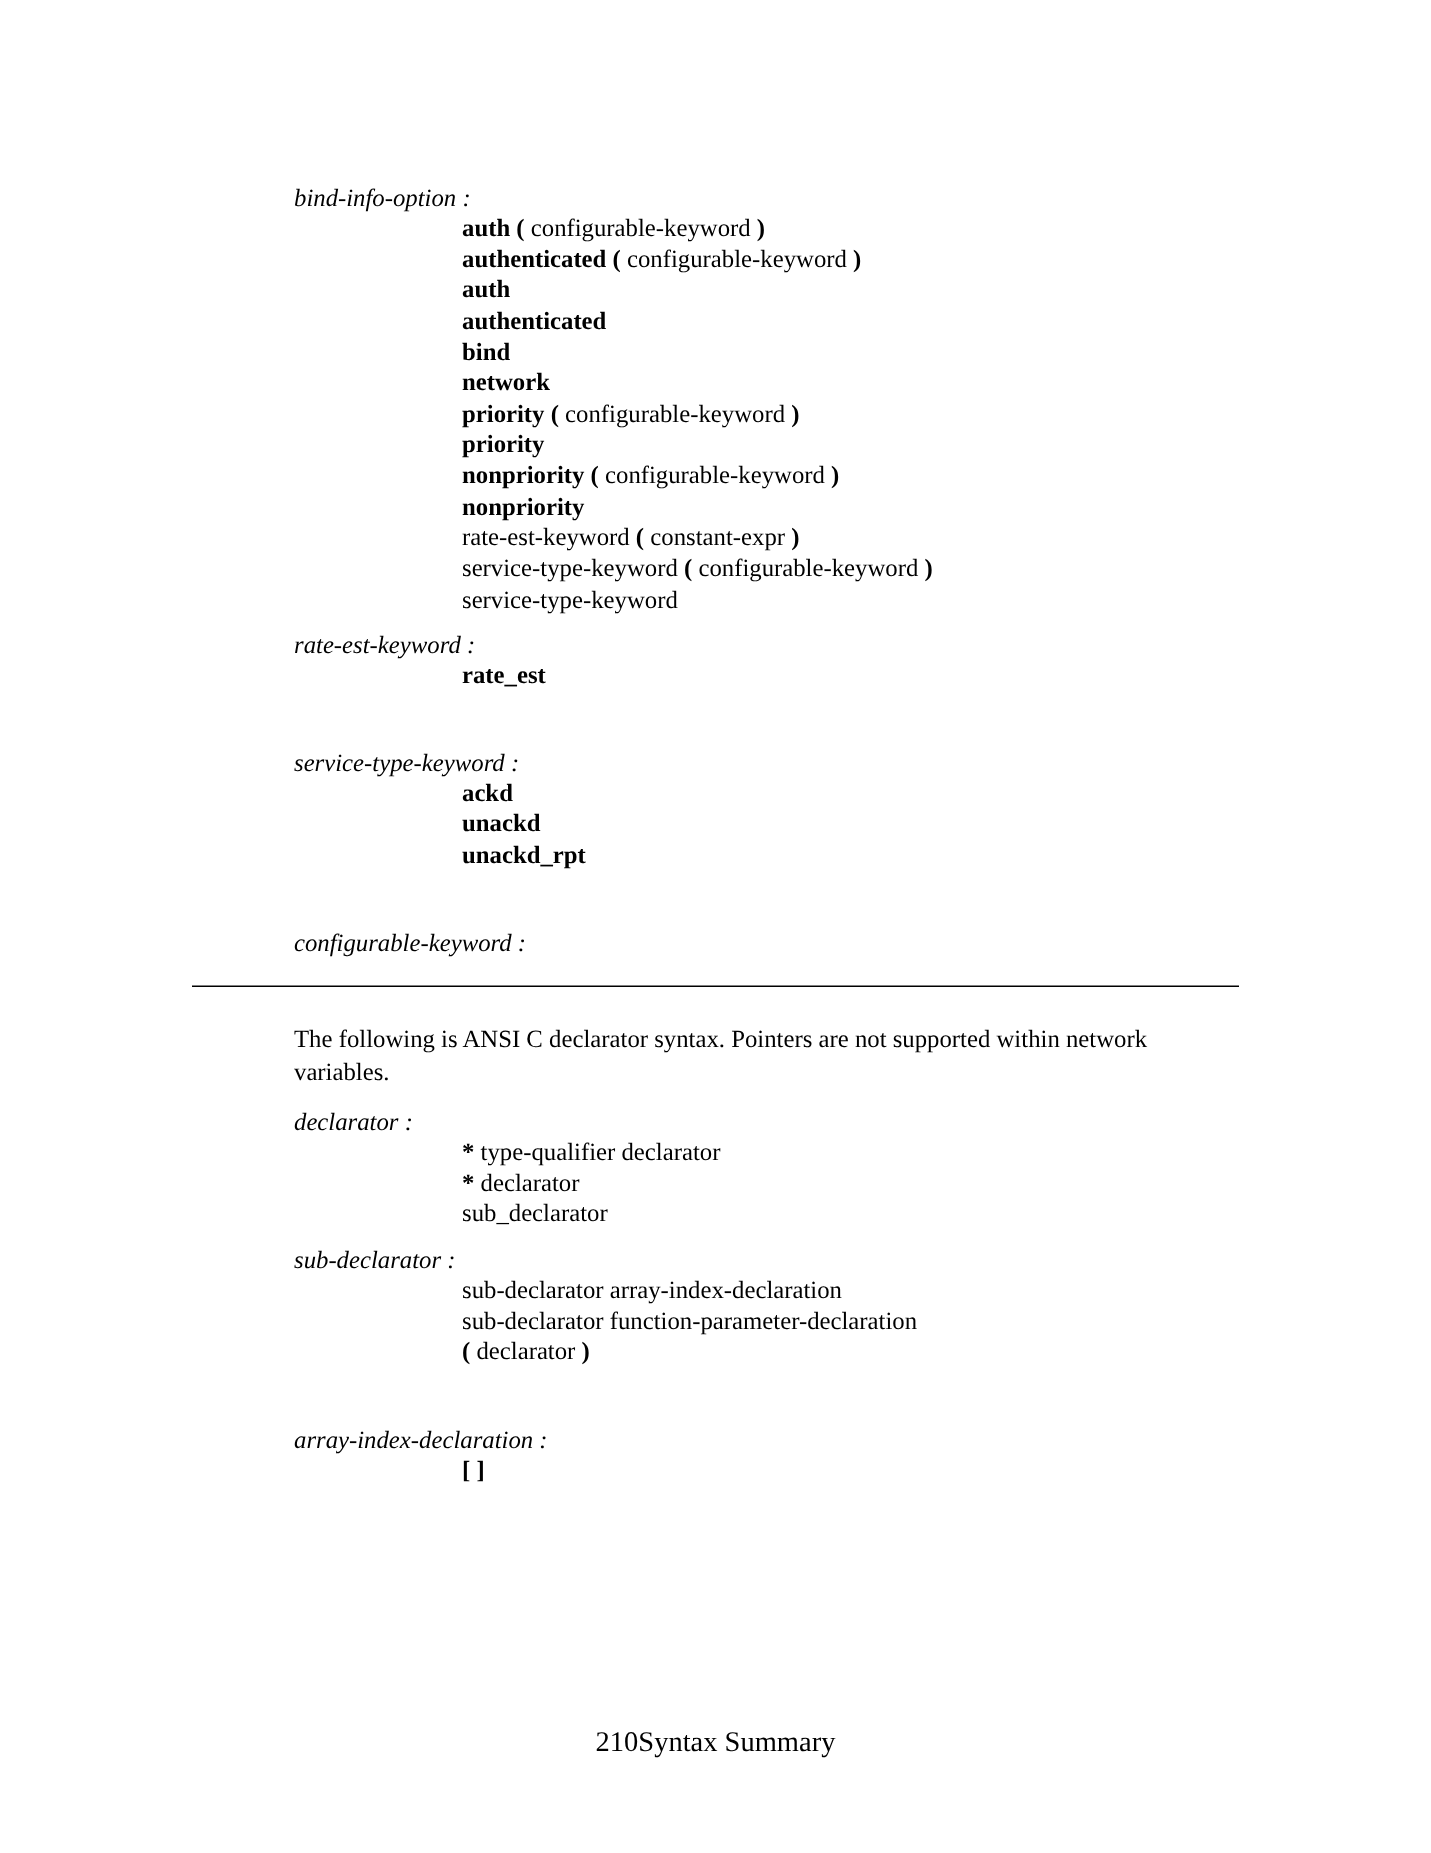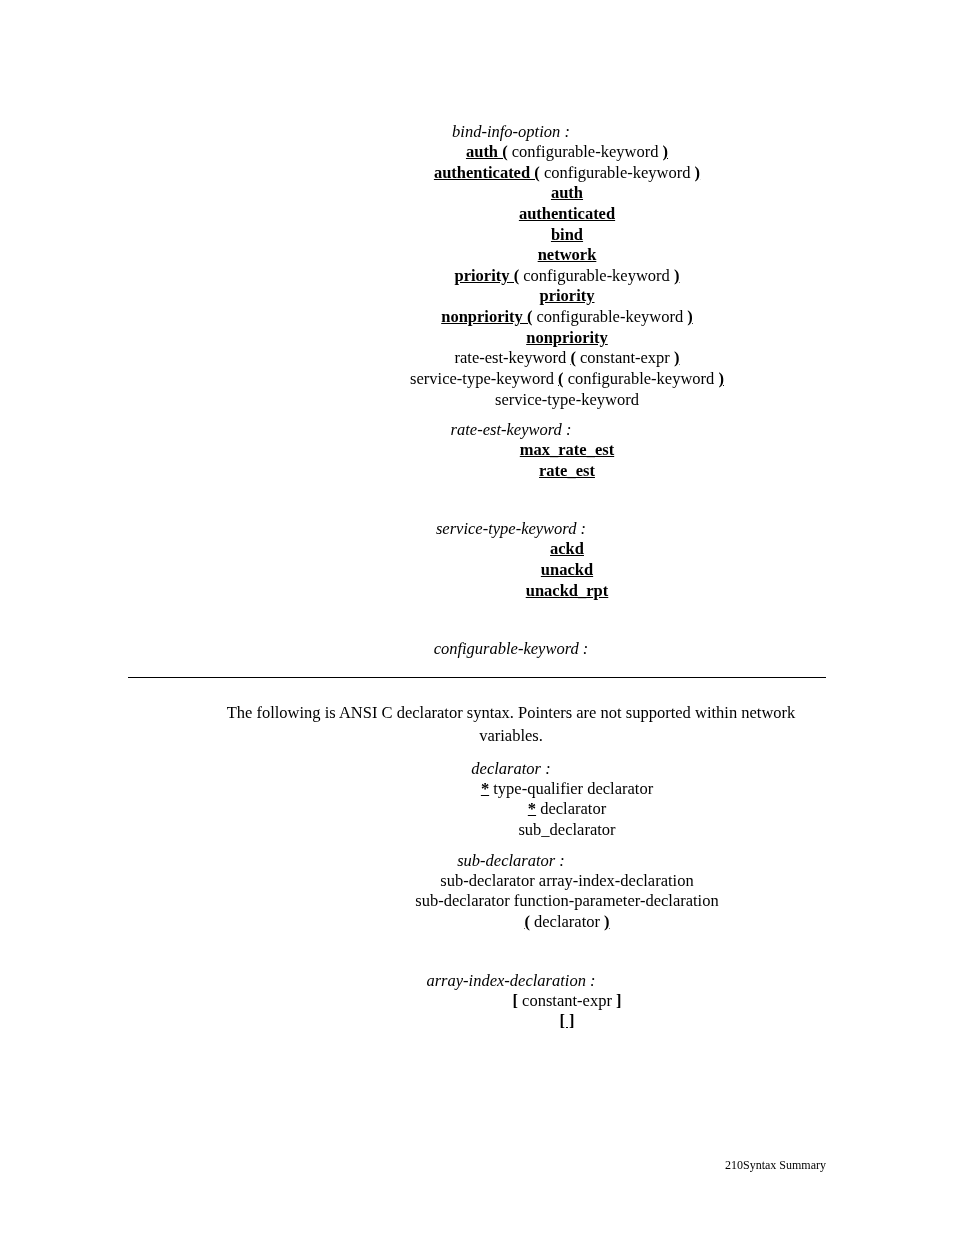--- a/index.html
+++ b/index.html
@@ -15,36 +15,34 @@
   }
   .page {
     padding: 112px 128px 0 128px;
     box-sizing: border-box;
     width: 100%;
     height: 100%;
     position: relative;
   }
   .content {
     margin-left: 68px;
-    text-align: center;
   }
   .nt-head {
     font-style: italic;
     margin-top: 10px;
   }
   .alt-list {
     margin-left: 112px;
     margin-bottom: 10px;
   }
   .alt {
     line-height: 1.25;
   }
   .kw {
     font-weight: bold;
-    text-decoration: underline;
   }
   .nt {
   }
   .hr {
     border: none;
     border-top: 1.5px solid #000;
     margin: 18px 0 24px 0;
   }
   .para {
     margin-left: 0;
@@ -53,22 +51,22 @@
   }
   .gap {
     height: 18px;
   }
   .footer {
     position: absolute;
     bottom: 62px;
     left: 128px;
     right: 128px;
     display: flex;
-    justify-content: flex-end;
-    font-size: 12px;
+    justify-content: center;
+    font-size: 19px;
   }
 </style>
 </head>
 <body>
 
 <div class="page">
   <div class="content">
 
     <div class="nt-head">bind-info-option :</div>
     <div class="alt-list">
@@ -82,21 +80,20 @@
         <div class="alt"><span class="kw">priority</span></div>
         <div class="alt"><span class="kw">nonpriority (</span> <span class="nt">configurable-keyword</span> <span class="kw">)</span></div>
         <div class="alt"><span class="kw">nonpriority</span></div>
         <div class="alt"><span class="nt">rate-est-keyword</span> <span class="kw">(</span> <span class="nt">constant-expr</span> <span class="kw">)</span></div>
         <div class="alt"><span class="nt">service-type-keyword</span> <span class="kw">(</span> <span class="nt">configurable-keyword</span> <span class="kw">)</span></div>
         <div class="alt"><span class="nt">service-type-keyword</span></div>
       </div>
 
     <div class="nt-head">rate-est-keyword :</div>
     <div class="alt-list">
-        <div class="alt"><span class="kw">max_rate_est</span></div>
         <div class="alt"><span class="kw">rate_est</span></div>
       </div>
 
     <div class="gap"></div>
 
     <div class="nt-head">service-type-keyword :</div>
     <div class="alt-list">
         <div class="alt"><span class="kw">ackd</span></div>
         <div class="alt"><span class="kw">unackd</span></div>
         <div class="alt"><span class="kw">unackd_rpt</span></div>
@@ -124,21 +121,20 @@
     <div class="alt-list">
         <div class="alt"><span class="nt">sub-declarator</span>  <span class="nt">array-index-declaration</span></div>
         <div class="alt"><span class="nt">sub-declarator</span>  <span class="nt">function-parameter-declaration</span></div>
         <div class="alt"><span class="kw">(</span> <span class="nt">declarator</span> <span class="kw">)</span></div>
       </div>
 
     <div class="gap"></div>
 
     <div class="nt-head">array-index-declaration :</div>
     <div class="alt-list">
-        <div class="alt"><span class="kw">[</span> <span class="nt">constant-expr</span> <span class="kw">]</span></div>
         <div class="alt"><span class="kw">[ ]</span></div>
       </div>
   </div>
 
   <div class="footer">
     <span>210</span>
     <span>Syntax Summary</span>
   </div>
 </div>
 

